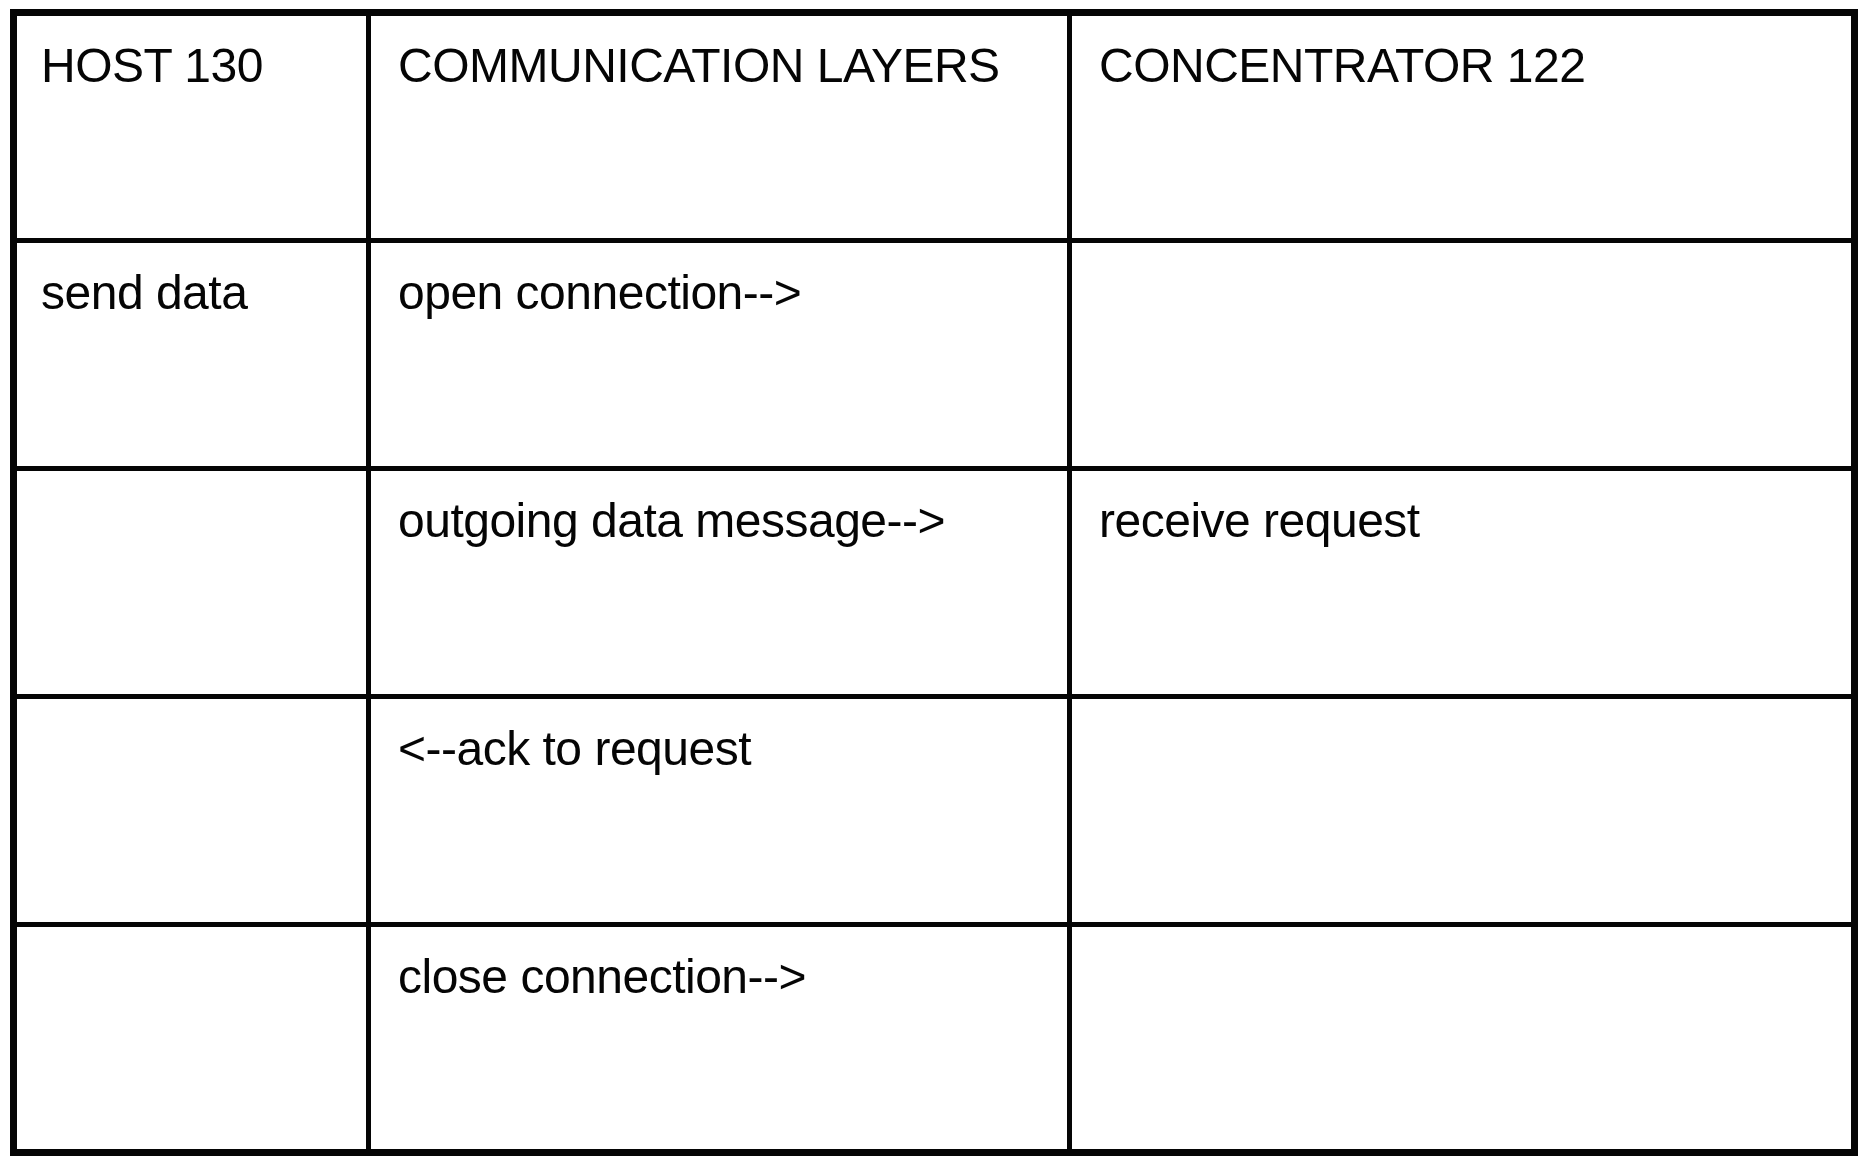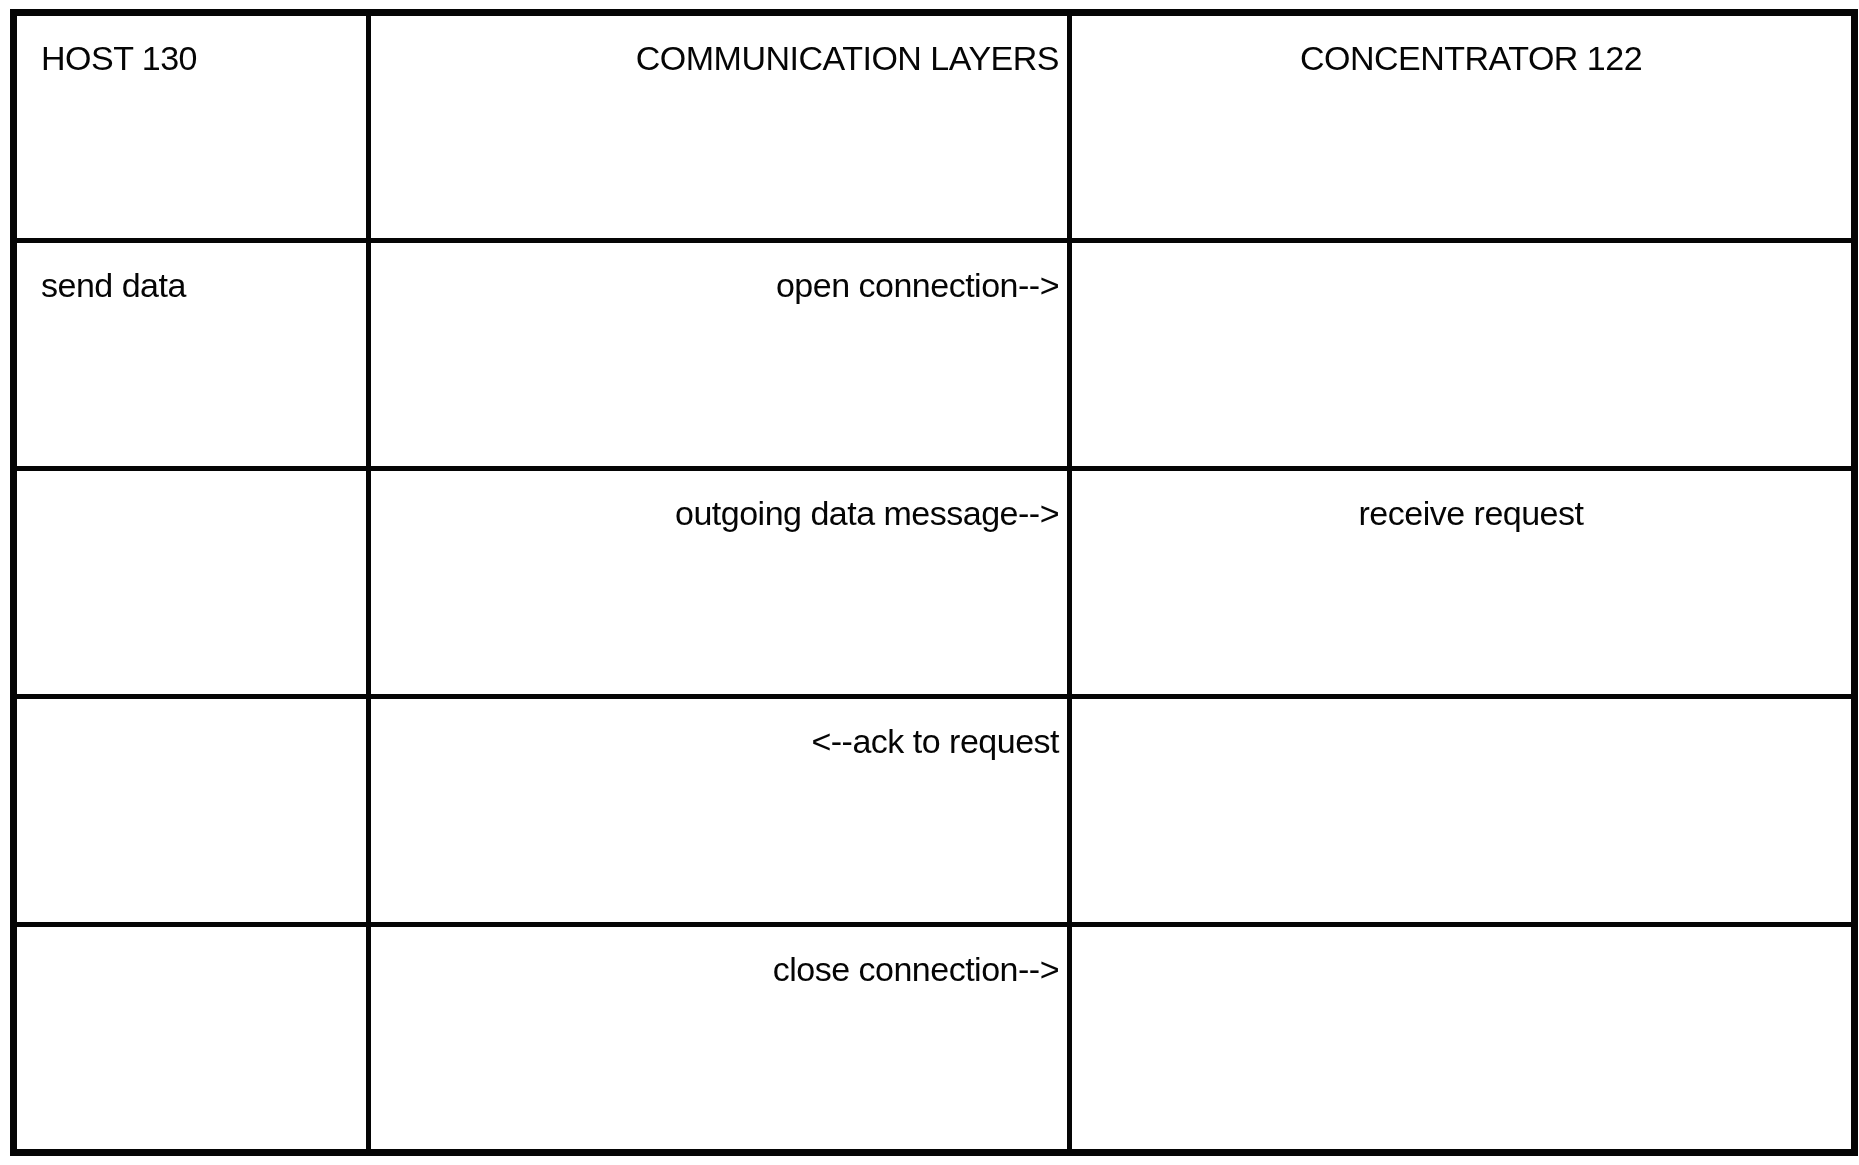--- a/index.html
+++ b/index.html
@@ -30,28 +30,28 @@
     border: 7px solid #050505;
   }
   table.proto col.c1 { width: 355px; }
   table.proto col.c2 { width: 701px; }
   table.proto col.c3 { width: 785px; }
   table.proto tr { height: 127px; }
   table.proto td {
     border: 5px solid #050505;
     vertical-align: top;
     padding: 24px 8px 0 24px;
-    font-size: 34px;
+    font-size: 48px;
     letter-spacing: -0.5px;
     line-height: 1.1;
     white-space: nowrap;
     overflow: hidden;
   }
-  table.proto td.c2pad { padding-left: 27px; text-align: right; }
-  table.proto td.c3pad { padding-left: 27px; text-align: center; }
+  table.proto td.c2pad { padding-left: 27px; }
+  table.proto td.c3pad { padding-left: 27px; }
 </style>
 </head>
 <body>
 
 <div class="sheet">
   <table class="proto">
     <colgroup>
       <col class="c1">
       <col class="c2">
       <col class="c3">

